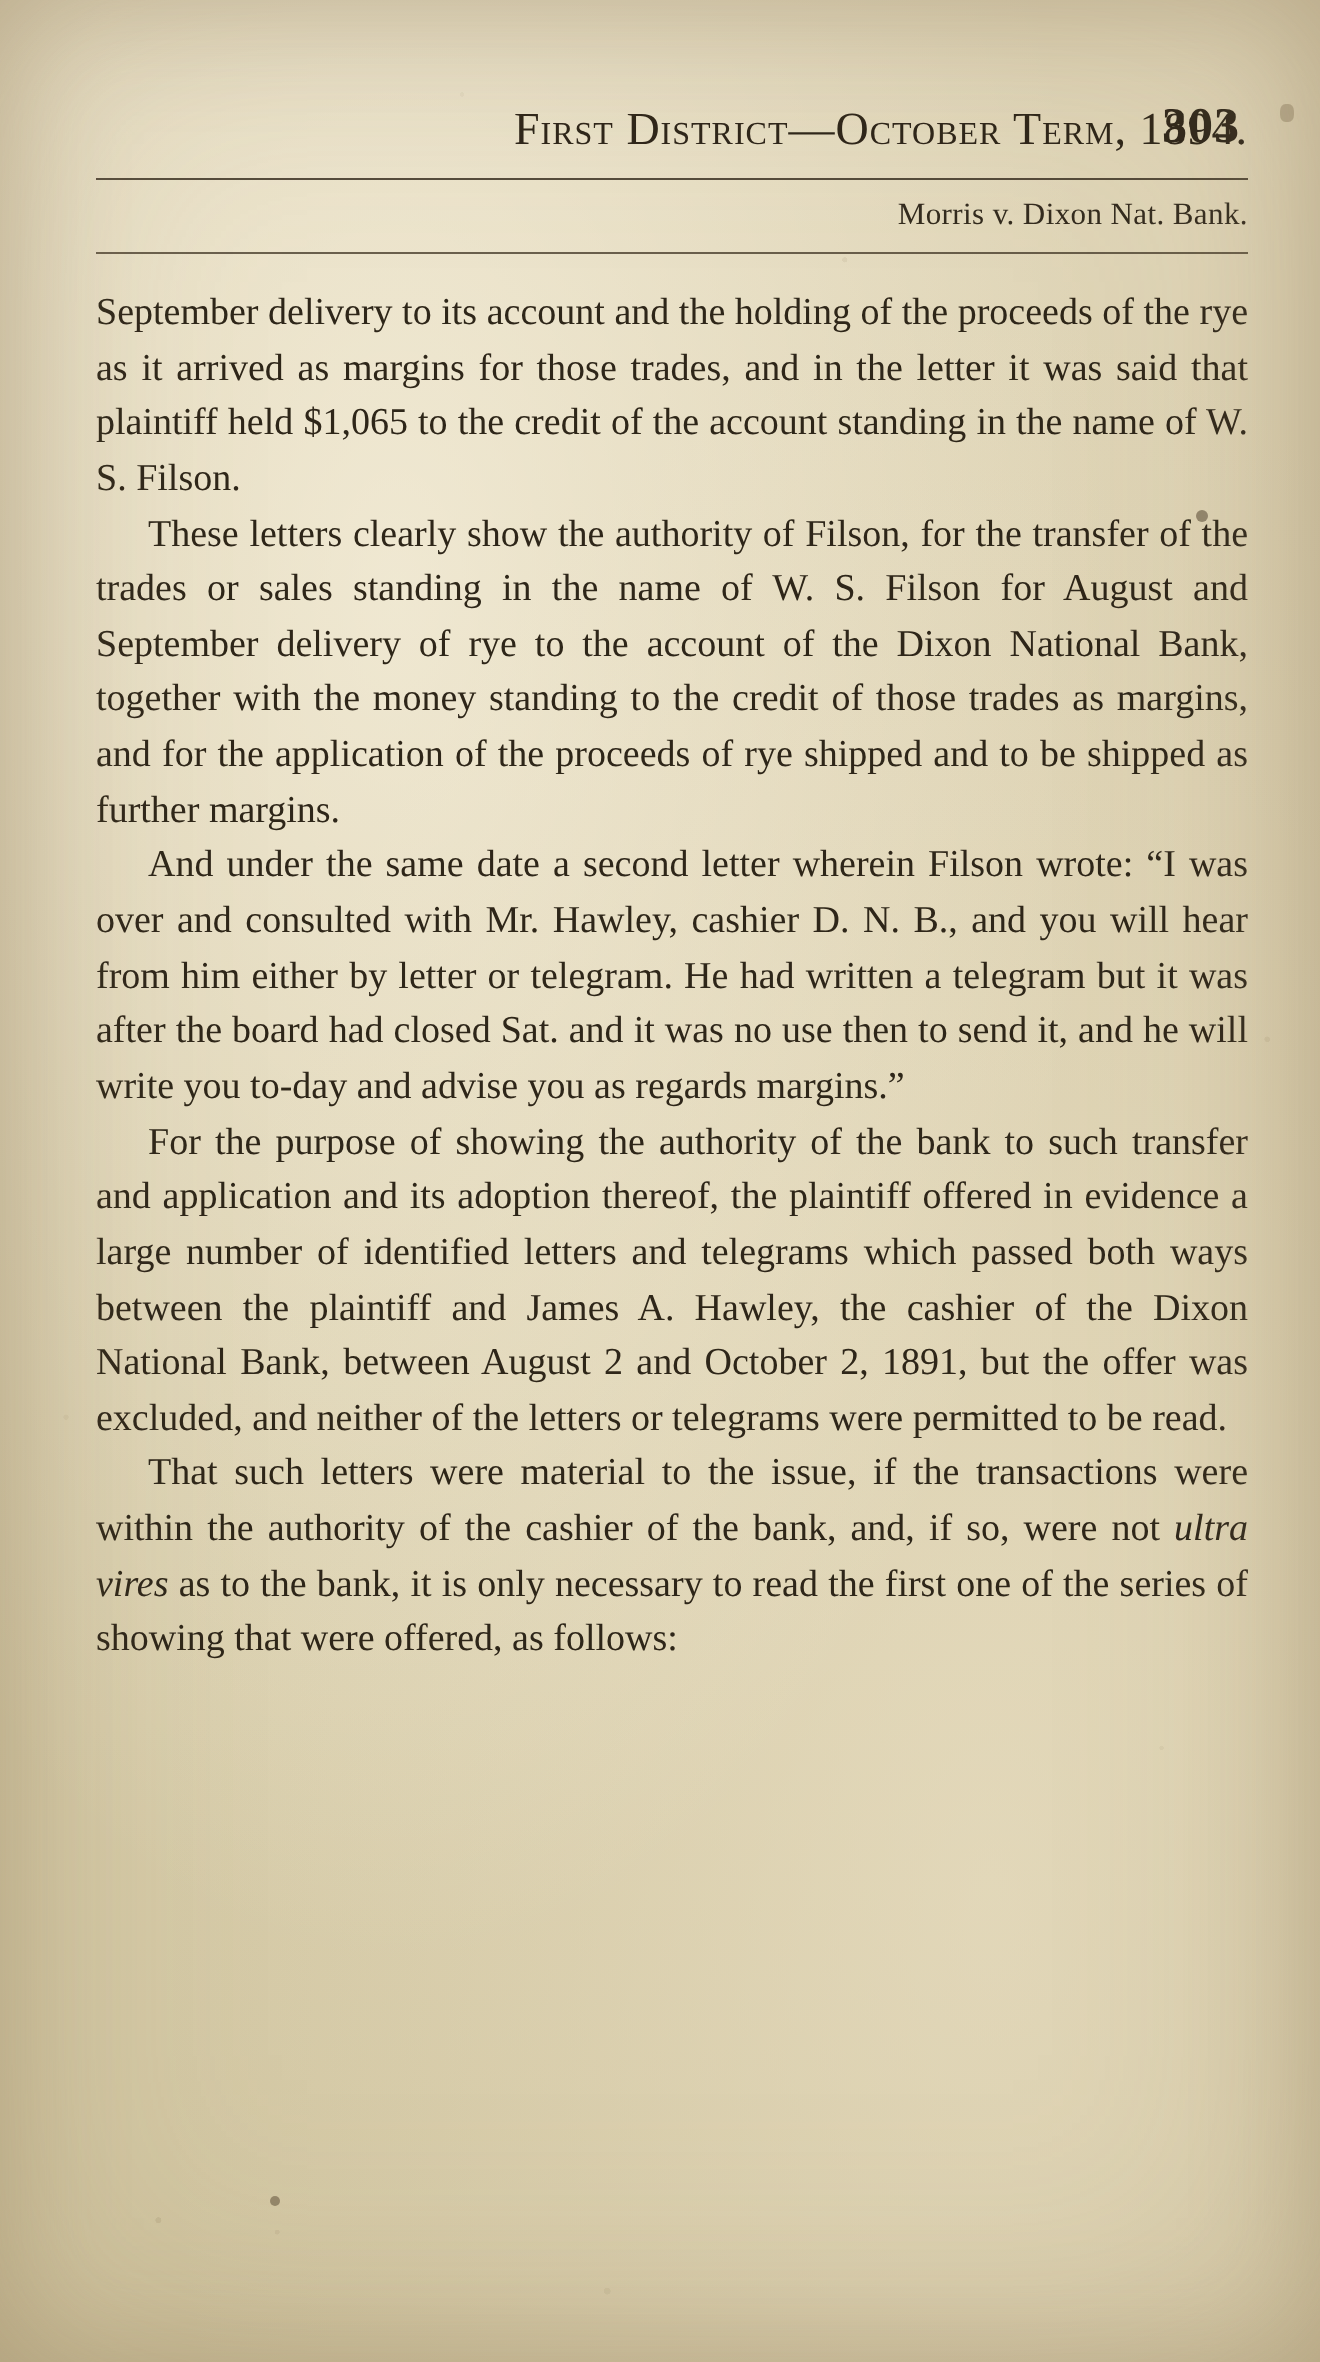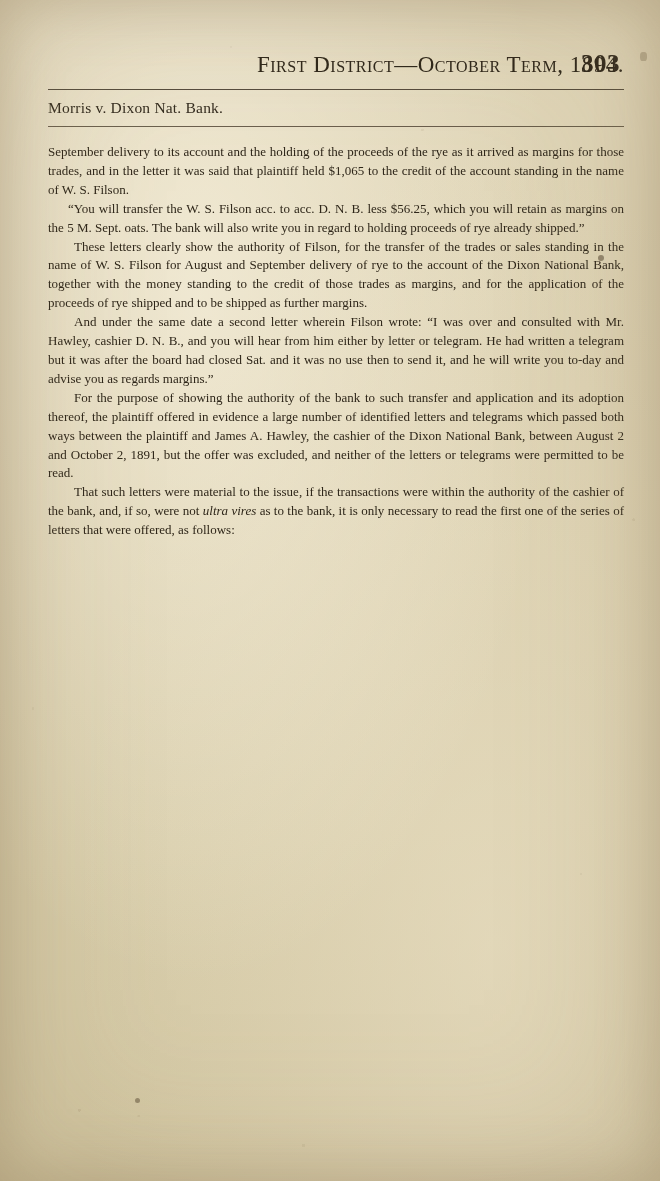--- a/index.html
+++ b/index.html
@@ -75,29 +75,29 @@
     margin: 11px 0 0 0;
     height: 0;
     opacity: 0.85;
   }
   .rule.thin {
     border-top: 1.1px solid #4a3f2d;
     margin: 9px 0 0 0;
     opacity: 0.8;
   }
   .case-line {
-    text-align: left;
+    text-align: right;
     font-size: 15.5px;
     margin: 9px 0 0 0;
     letter-spacing: 0.2px;
     color: #332b1e;
   }
   .body-text {
     margin-top: 16px;
-    font-size: 13px;
+    font-size: 19px;
     line-height: 1.455;
     text-align: justify;
     text-justify: inter-word;
     color: #2e2619;
     hyphens: manual;
   }
   .body-text p {
     margin: 0;
     text-indent: 26px;
   }
@@ -141,25 +141,24 @@
     </div>
 
     <hr class="rule">
 
     <div class="case-line">Morris v. Dixon Nat. Bank.</div>
 
     <hr class="rule thin">
 
     <div class="body-text">
       <p class="no-indent">September delivery to its account and the holding of the proceeds of the rye as it arrived as margins for those trades, and in the letter it was said that plaintiff held $1,065 to the credit of the account standing in the name of W. S. Filson.</p>
-      <p class="quote">“You will transfer the W. S. Filson acc. to acc. D. N. B. less $56.25, which you will retain as margins on the 5 M. Sept. oats. The bank will also write you in regard to holding proceeds of rye already shipped.”</p>
       <p>These letters clearly show the authority of Filson, for the transfer of the trades or sales standing in the name of W. S. Filson for August and September delivery of rye to the account of the Dixon National Bank, together with the money standing to the credit of those trades as margins, and for the application of the proceeds of rye shipped and to be shipped as further margins.</p>
       <p>And under the same date a second letter wherein Filson wrote: “I was over and consulted with Mr. Hawley, cashier D. N. B., and you will hear from him either by letter or telegram. He had written a telegram but it was after the board had closed Sat. and it was no use then to send it, and he will write you to-day and advise you as regards margins.”</p>
       <p>For the purpose of showing the authority of the bank to such transfer and application and its adoption thereof, the plaintiff offered in evidence a large number of identified letters and telegrams which passed both ways between the plaintiff and James A. Hawley, the cashier of the Dixon National Bank, between August 2 and October 2, 1891, but the offer was excluded, and neither of the letters or telegrams were permitted to be read.</p>
-      <p><span>That such letters were material to the issue, if the transactions were within the authority of the cashier of the bank, and, if so, were not </span><span class="ital">ultra vires</span><span> as to the bank, it is only necessary to read the first one of the series of letters that were offered, as follows:</span></p>
+      <p><span>That such letters were material to the issue, if the transactions were within the authority of the cashier of the bank, and, if so, were not </span><span class="ital">ultra vires</span><span> as to the bank, it is only necessary to read the first one of the series of showing that were offered, as follows:</span></p>
     </div>
 
   </div>
 
   <div class="ink-blot blot-a"></div>
   <div class="ink-blot blot-b"></div>
   <div class="ink-blot blot-c"></div>
   <div class="edge-shade"></div>
 </div>
 

